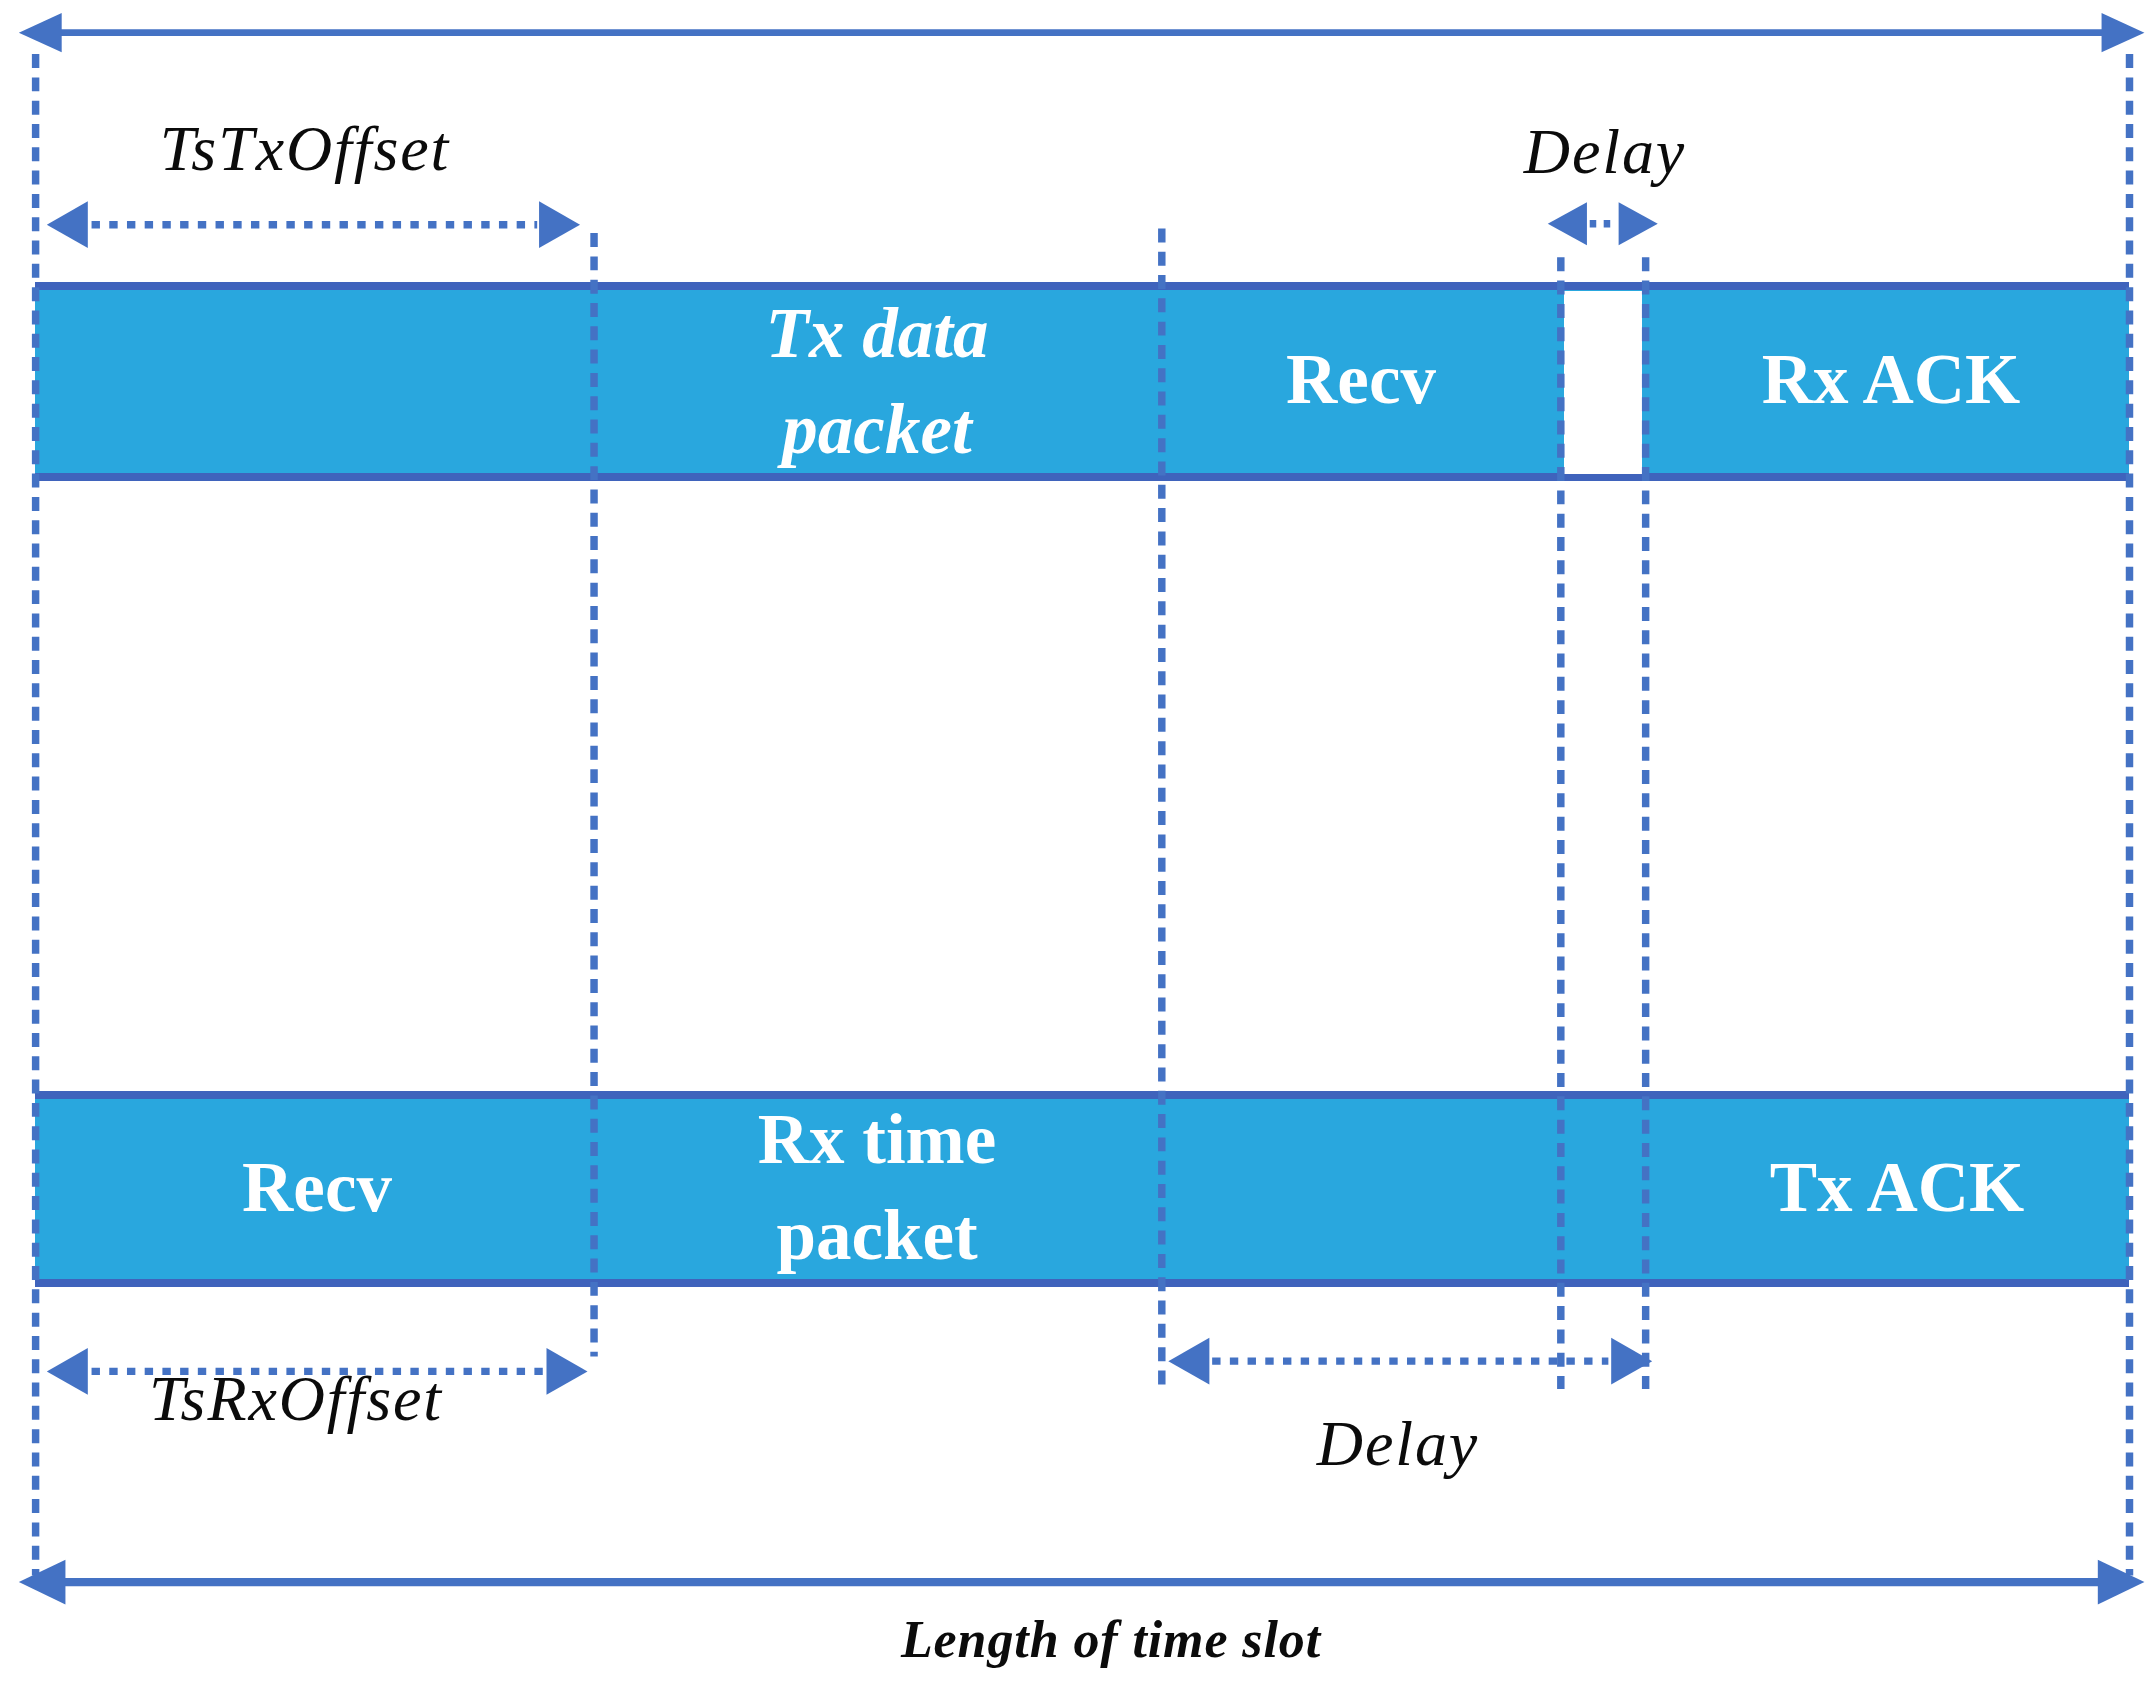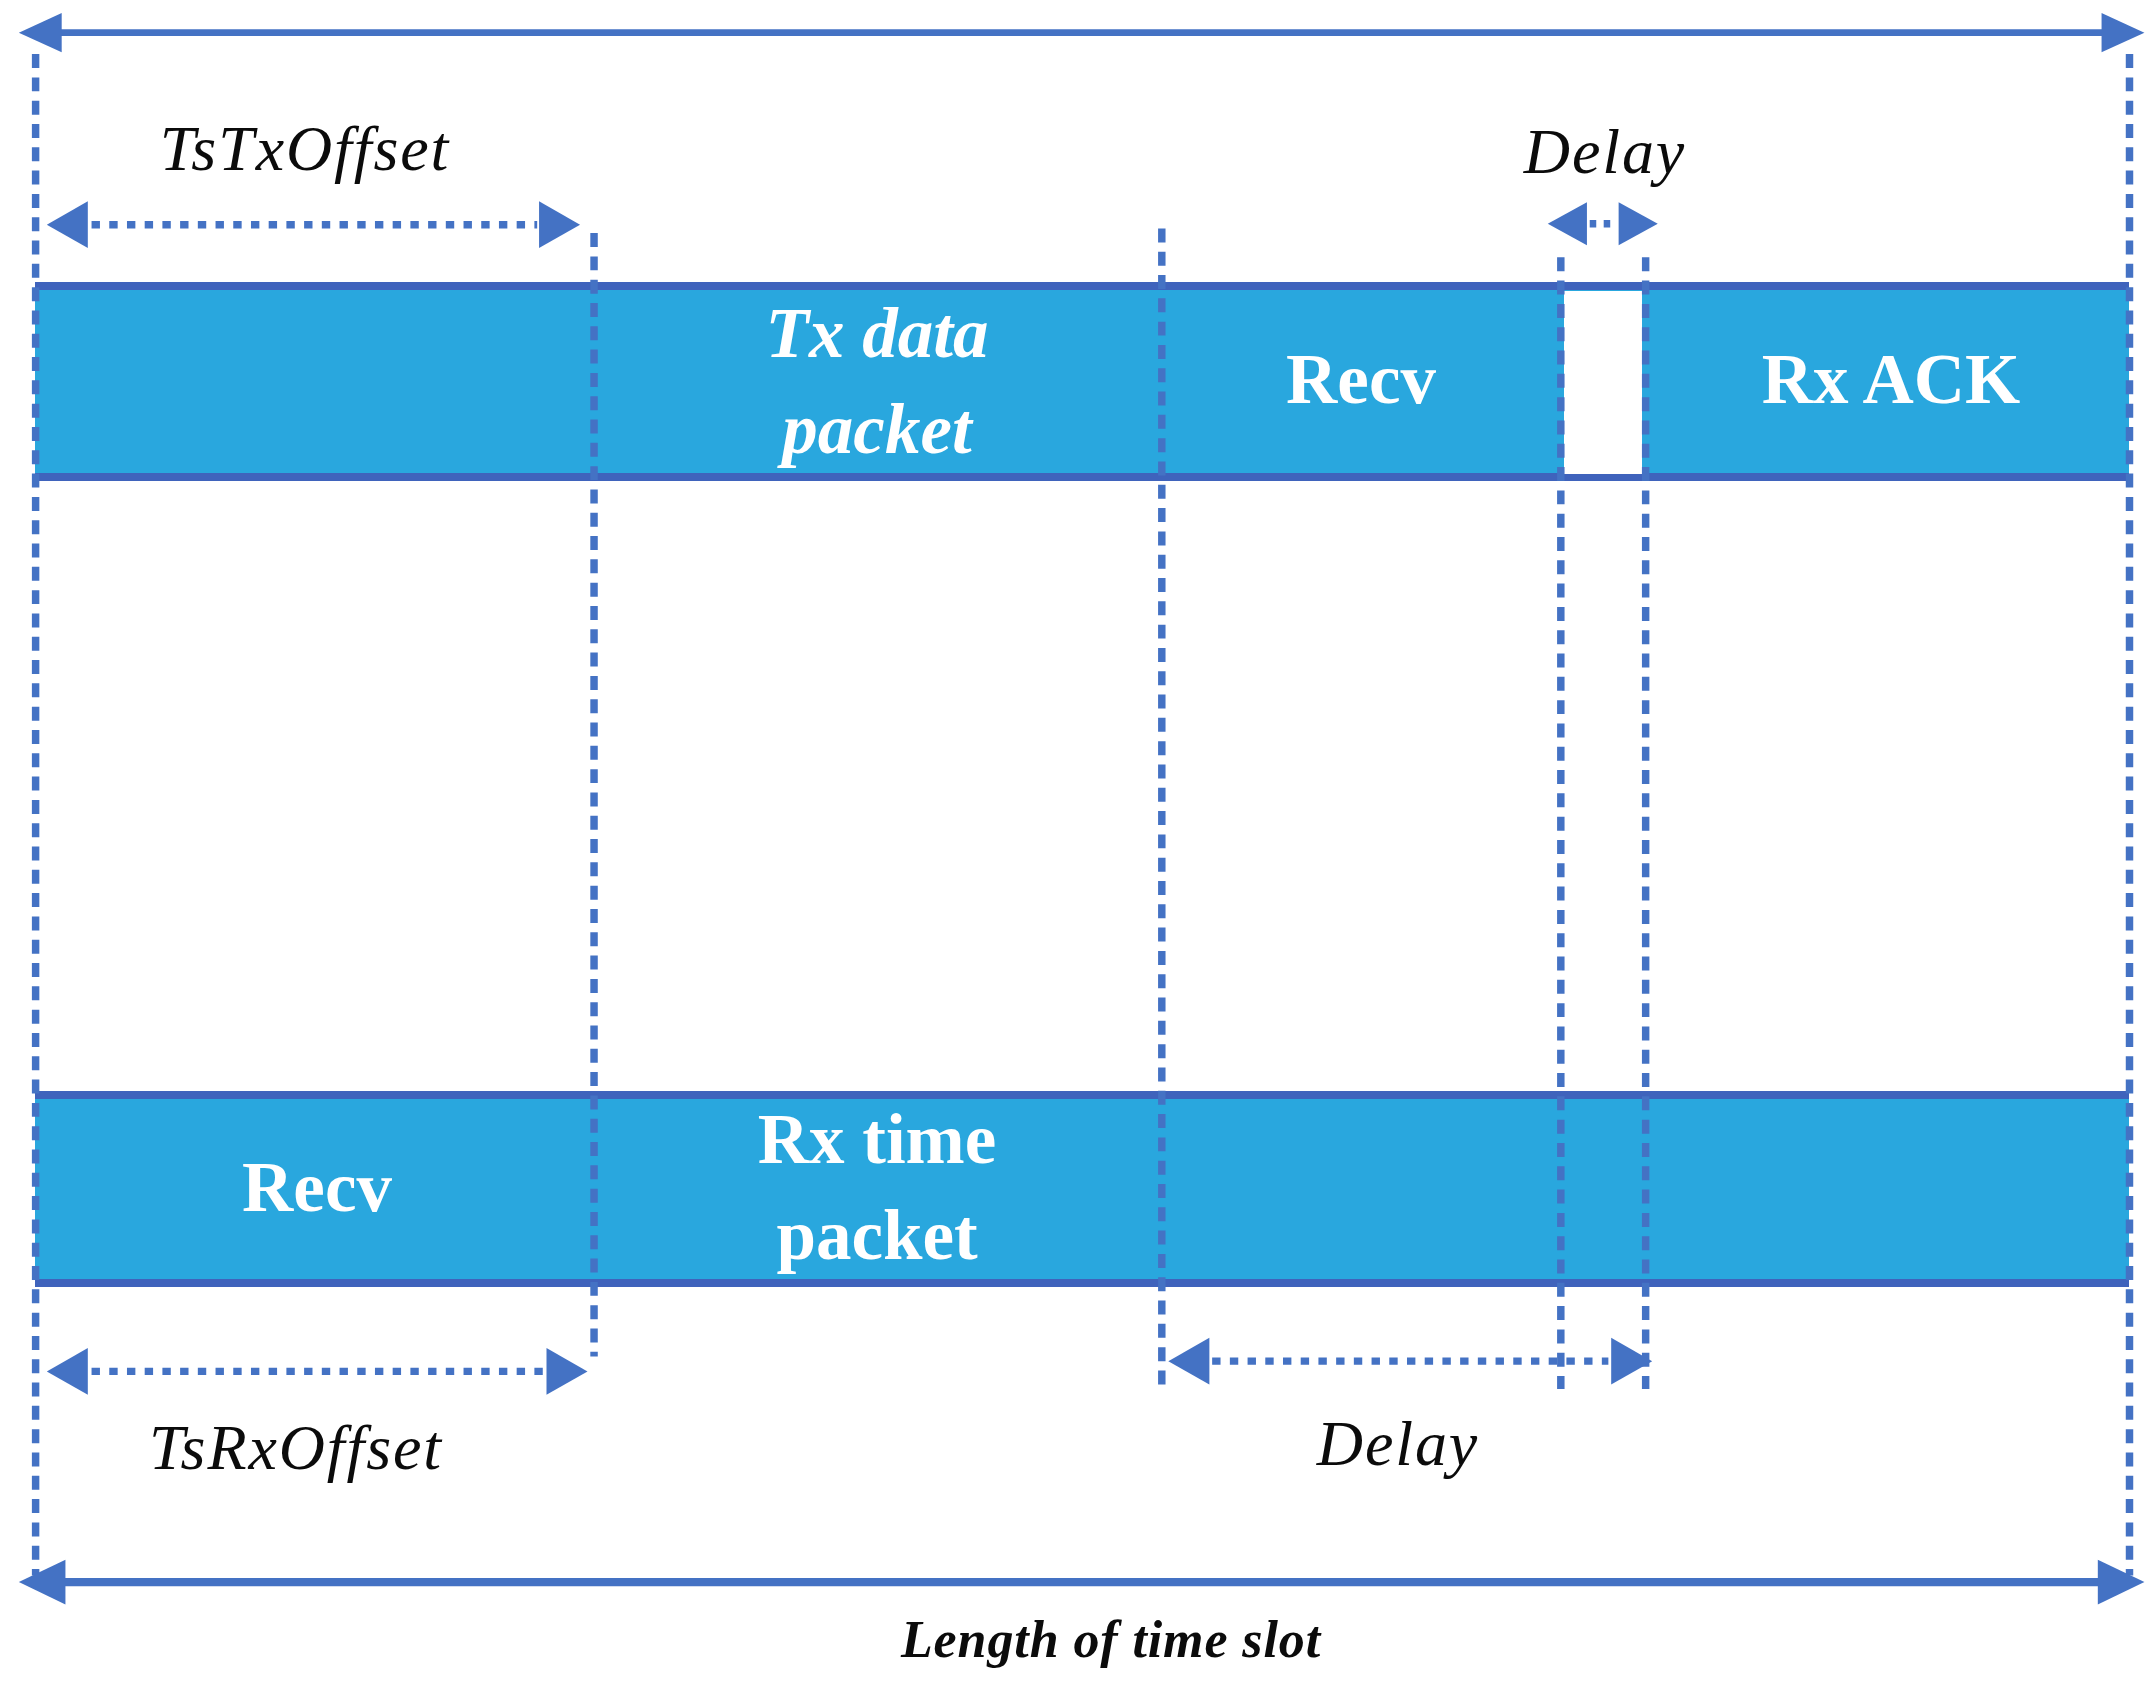--- a/index.html
+++ b/index.html
@@ -134,21 +134,22 @@
     <span>packet</span>
   </div>
   <div class="bar-lbl" style="left:1361px; top:380px;">Recv</div>
   <div class="bar-lbl" style="left:1891px; top:380px;">Rx ACK</div>
 
   <div class="bar-lbl" style="left:317px; top:1188px;">Recv</div>
   <div class="bar-lbl" style="left:877px; top:1188px;">
     <span>Rx time</span><br>
     <span>packet</span>
   </div>
+  <div class="bar-lbl" style="left:1897px; top:1188px;">Tx ACK</div>
 
   <div class="ann-lbl" style="left:305px; top:149px;">TsTxOffset</div>
   <div class="ann-lbl" style="left:1605px; top:152px;">Delay</div>
-  <div class="ann-lbl" style="left:296px; top:1448px;">TsRxOffset</div>
+  <div class="ann-lbl" style="left:296px; top:1399px;">TsRxOffset</div>
   <div class="ann-lbl" style="left:1398px; top:1444px;">Delay</div>
   <div class="slot-lbl" style="left:1111px; top:1639px;">Length of time slot</div>
 
 </div>
 
 
 </body></html>

